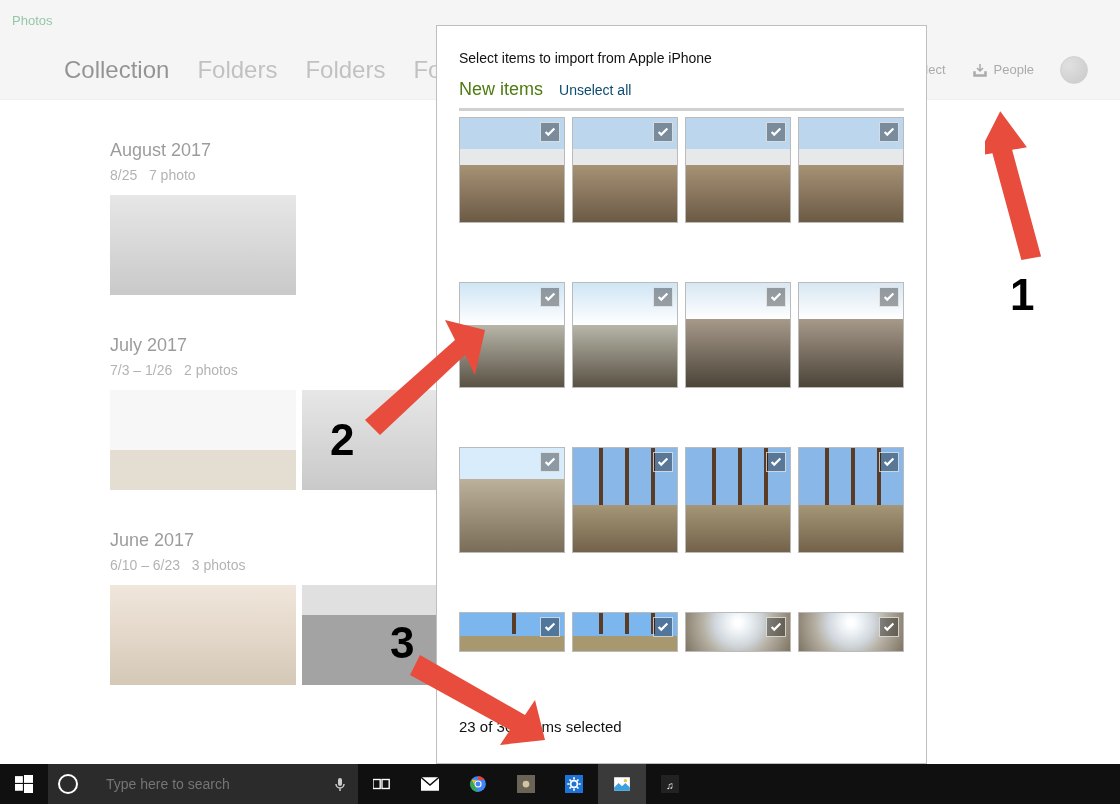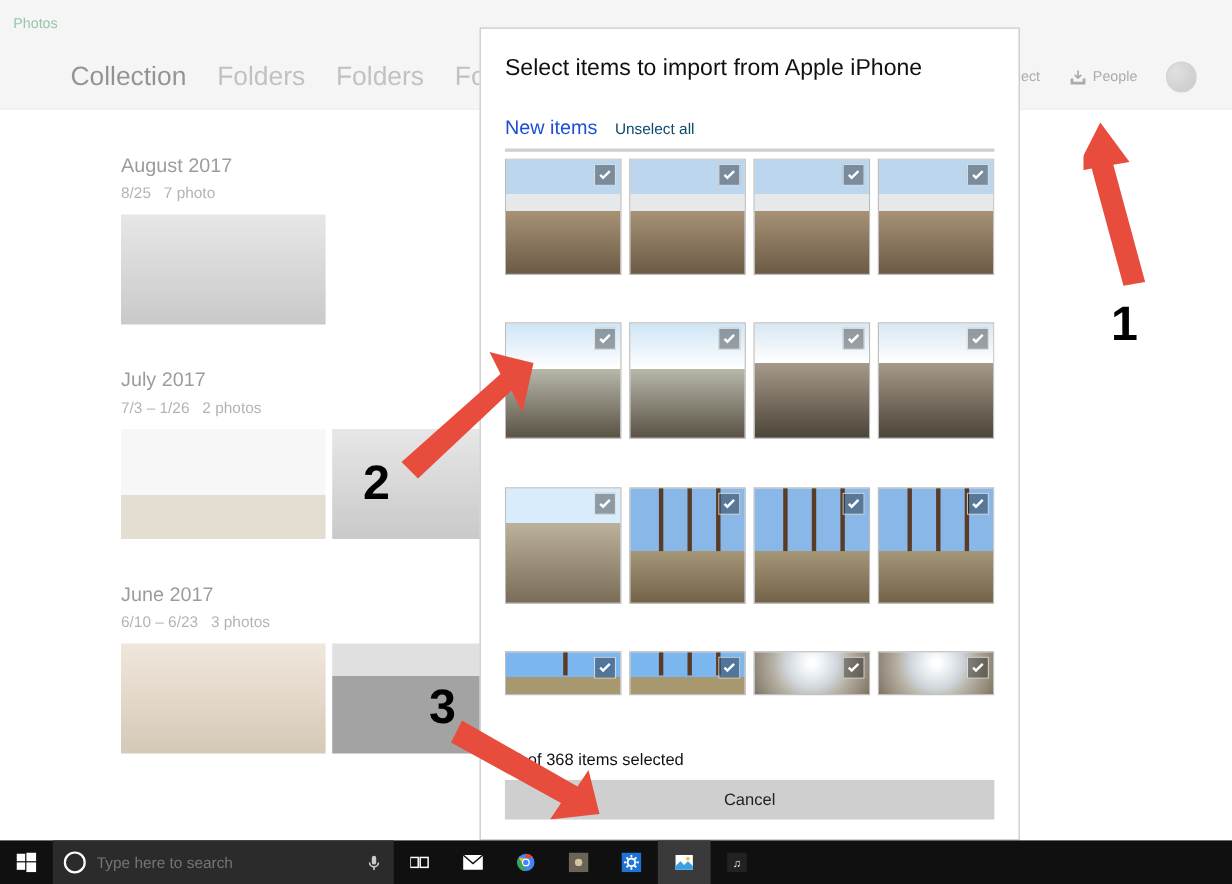--- a/index.html
+++ b/index.html
@@ -74,23 +74,23 @@
     top: 25px; left: 436px;
     width: 491px;
     height: 739px;
     background: #fff;
     border: 1px solid #bfbfbf;
     z-index: 10;
     display: flex;
     flex-direction: column;
     padding: 24px 22px 18px 22px;
   }
-  .d-title { font-size: 21px; color:#111; margin-bottom: 0; }
+  .d-title { font-size: 14px; color:#111; margin-bottom: 13px; }
   .d-sub { display: flex; align-items: baseline; gap: 16px; margin-bottom: 8px; }
-  .d-sub .lbl { font-size: 18px; color:#1d4ed8;margin-top:32px; }
+  .d-sub .lbl { font-size: 18px; color:#4d7c0f; }
   .d-sub .link { font-size: 14px; color:#0c4a6e; cursor:pointer; }
   .progress {
     height: 3px; width: 100%;
     background: #d0d0d0;
     margin-bottom: 6px;
   }
   .grid {
     flex: 1;
     display: grid;
     grid-template-columns: repeat(4, 1fr);
@@ -146,21 +146,21 @@
     z-index: 60;
   }
   .tb-btn {
     height:40px; display:flex; align-items:center; justify-content:center;
     color:#fff; cursor:pointer;
   }
   .tb-btn.start { width:48px; }
   .tb-search {
     width: 310px; height:40px;
     background:#2b2b2b;
-    display:flex; align-items:center; padding:0 10px; gap:10px;
+    display:flex; align-items:center; padding:0 10px; gap:28px;
   }
   .tb-search input {
     flex:1; background:transparent; border:none; outline:none;
     color:#ccc; font-size:14px;
   }
   .cortana-ring {
     width:20px; height:20px; border:2px solid #fff; border-radius:50%;
   }
   .tb-icon { width:48px; justify-content:center; }
   .tb-icon.active { background:#3a3a3a; }
@@ -376,21 +376,20 @@
           <svg viewBox="0 0 16 16">
             <path d="M3 8l3 3 7-7"></path>
           </svg>
         </div>
       </div>
   </div>
 
   <div class="sel-count">23 of 368 items selected</div>
 
   <div class="d-buttons">
-    <button class="d-btn">Cancel</button>
   </div>
 </div>
 
 <div class="anno" style="left:985px; top:110px;">
   <svg width="60" height="170" viewBox="0 0 60 170">
     <polygon points="30,0 50,40 35,40 45,150 25,150 15,40 0,40" fill="#e74c3c" transform="rotate(-10 30 85)"></polygon>
   </svg>
 </div>
 <div class="anno" style="left:1010px; top:270px;"><span class="num">1</span></div>
 

